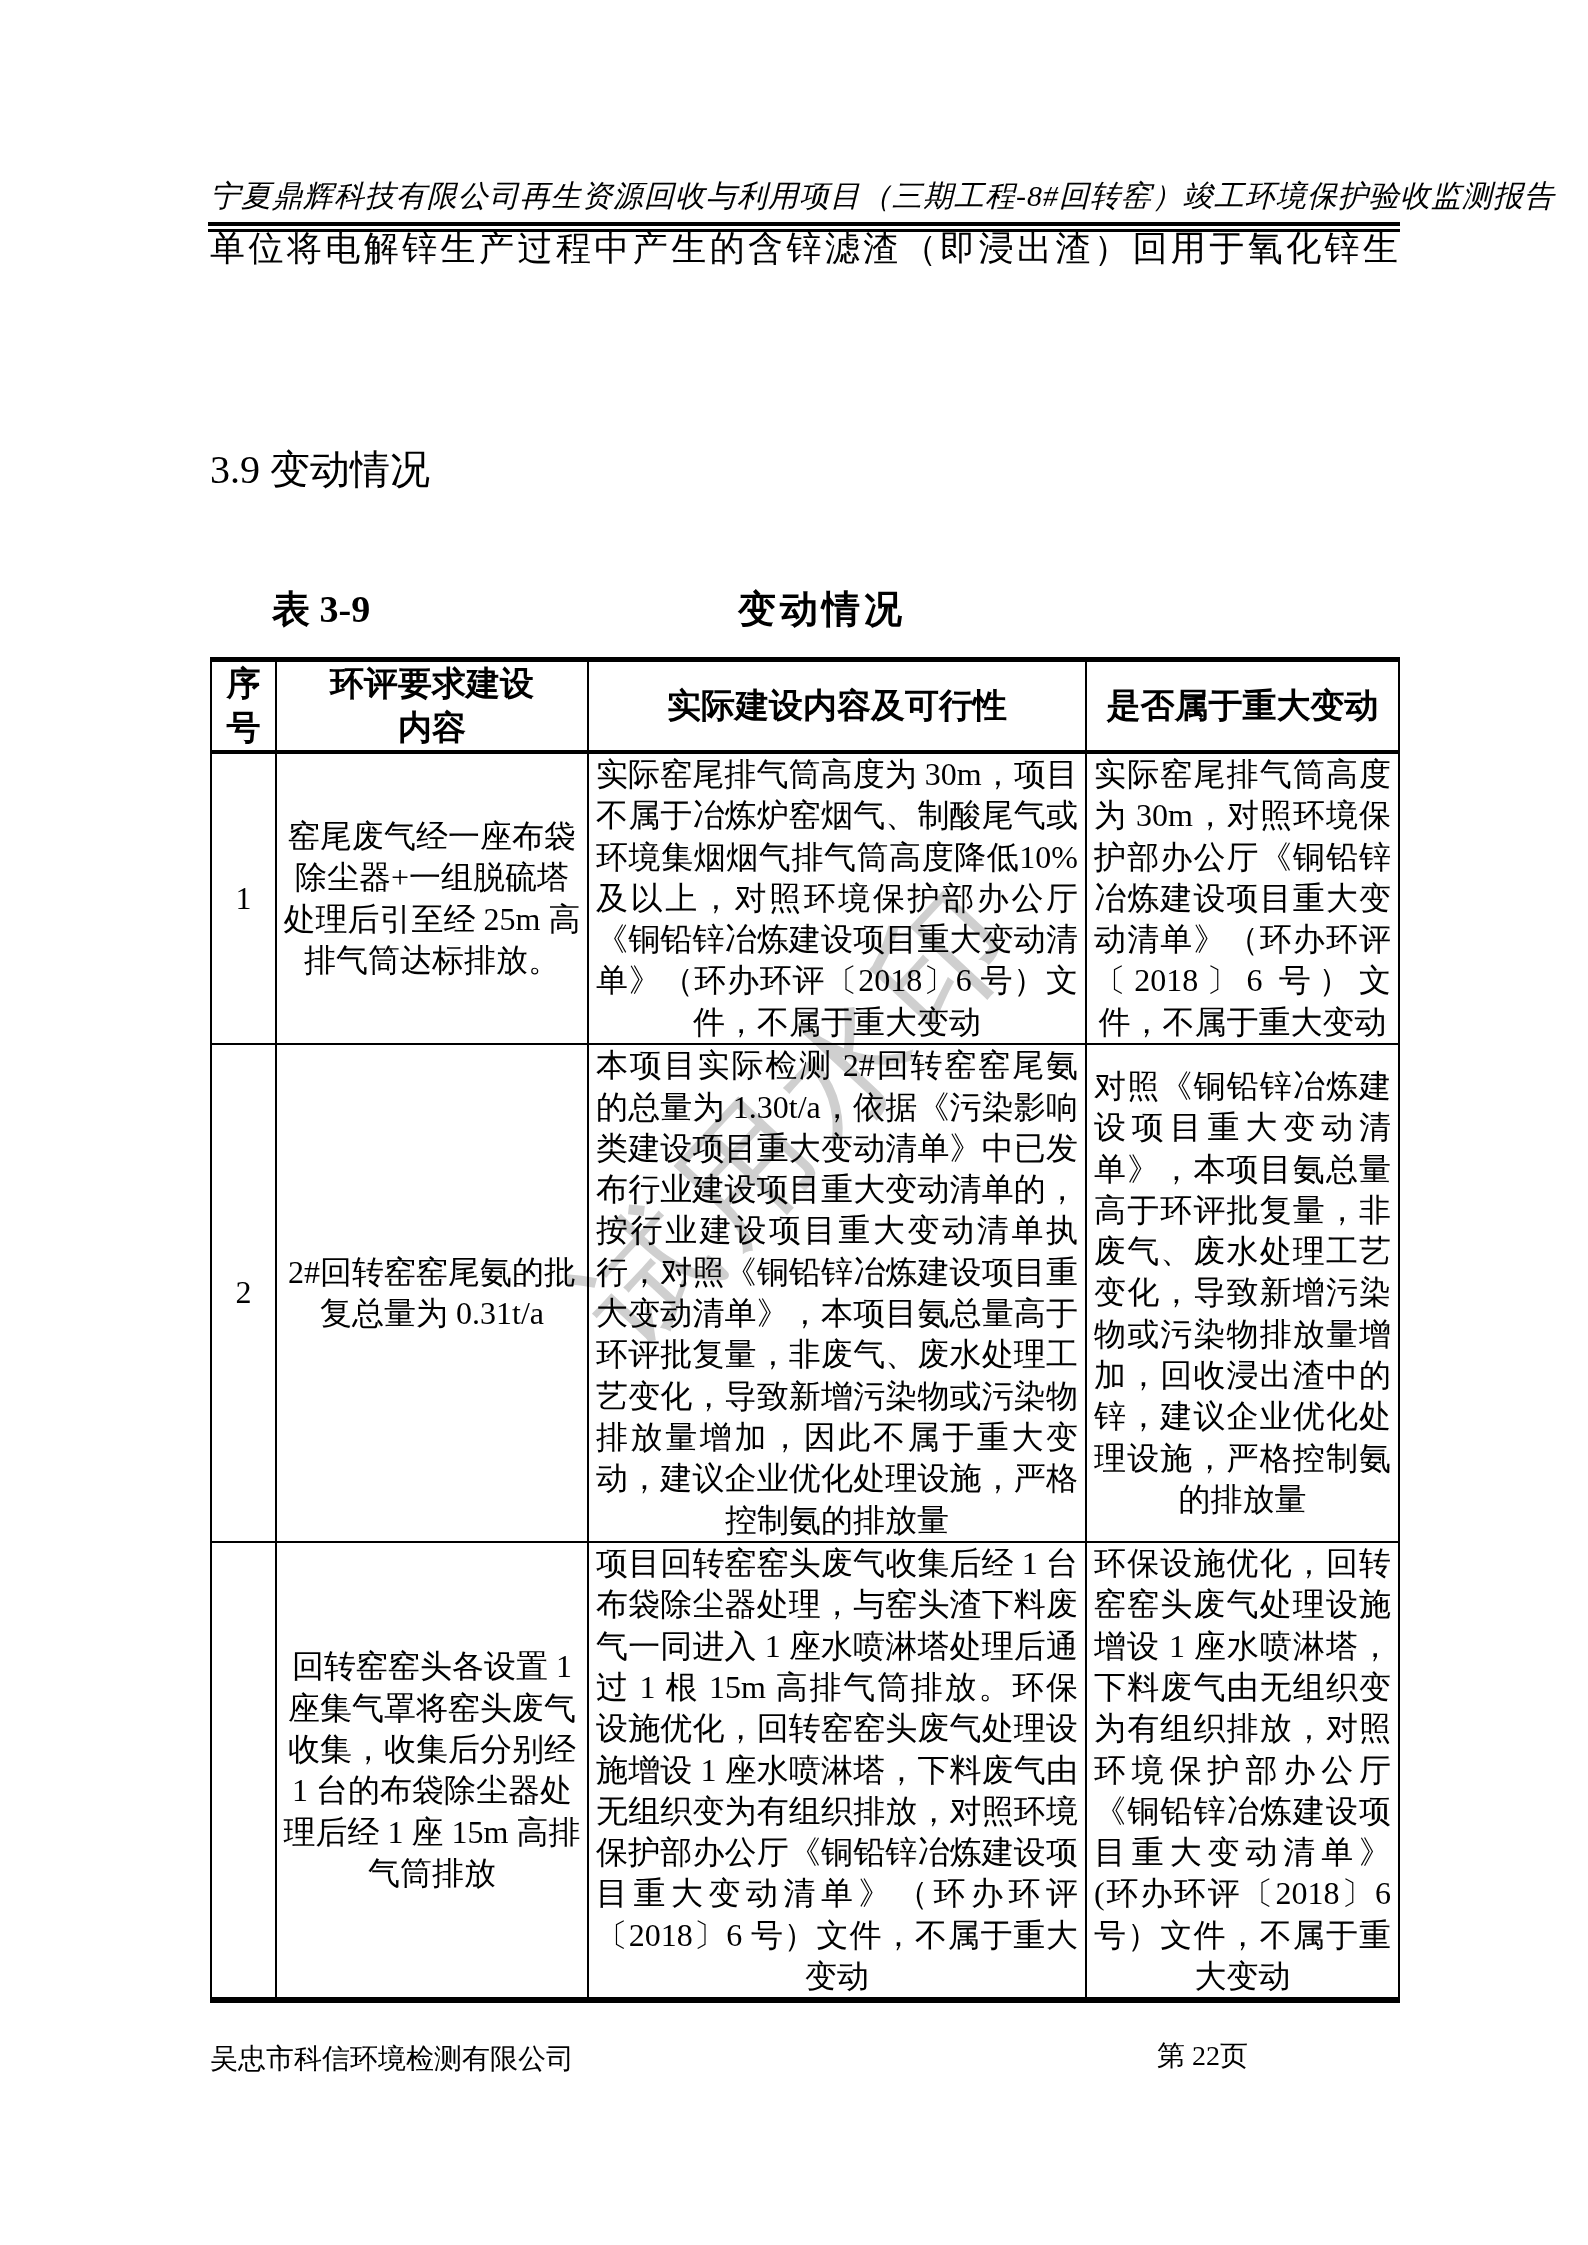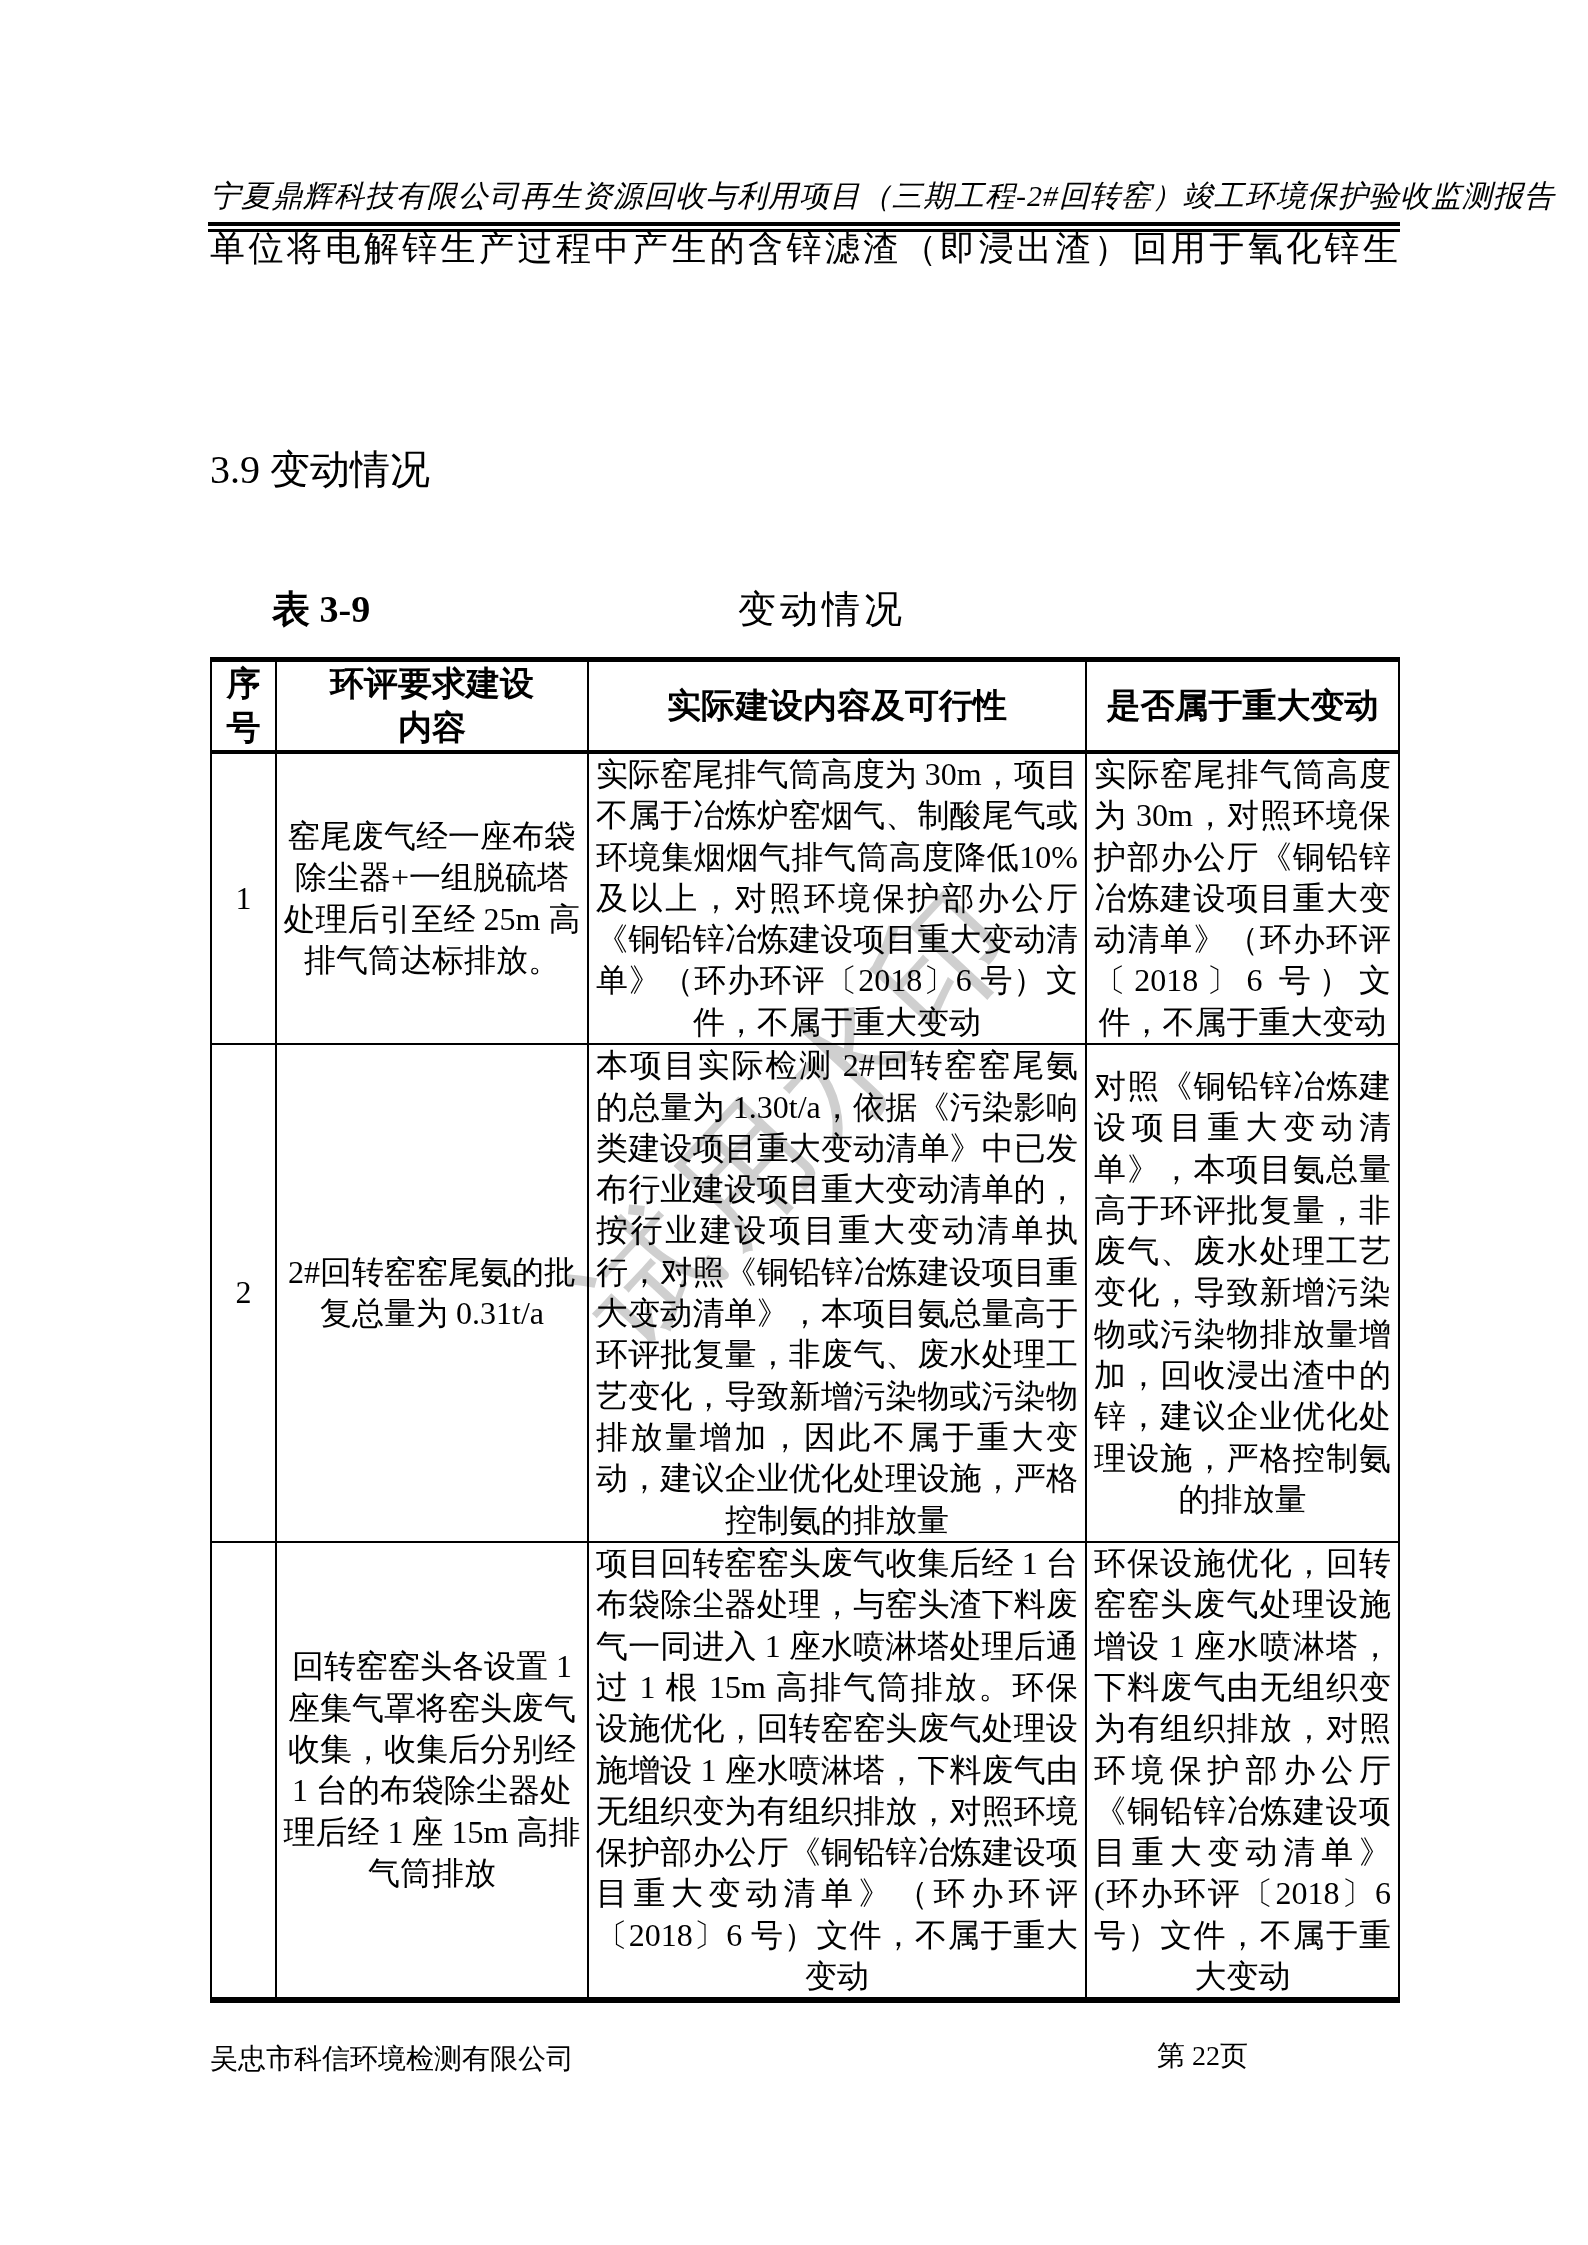--- a/index.html
+++ b/index.html
@@ -53,21 +53,21 @@
     z-index: 2;
   }
 
   .table-caption-label {
     top: 584px; left: 272px;
     font-size: 38px; font-weight: bold;
     z-index: 2;
   }
   .table-caption-title {
     top: 584px; left: 738px;
-    font-size: 38px; font-weight: normal;
+    font-size: 38px; font-weight: bold;
     letter-spacing: 4px;
     z-index: 2;
     text-align: center;
   }
 
   
   .watermark {
     top: 1115px; left: 800px;
     transform: translate(-50%, -50%) rotate(-47deg);
     font-size: 130px;
@@ -125,21 +125,21 @@
   }
   .footer-page {
     top: 2037px; left: 1157px;
     font-size: 28px;
     z-index: 2;
   }
 </style>
 </head>
 <body>
 
-<div class="abs page-header">宁夏鼎辉科技有限公司再生资源回收与利用项目（三期工程-2#回转窑）竣工环境保护验收监测报告</div>
+<div class="abs page-header">宁夏鼎辉科技有限公司再生资源回收与利用项目（三期工程-8#回转窑）竣工环境保护验收监测报告</div>
 <div class="abs header-rule"></div>
 
 <div class="abs watermark">试用水印</div>
 
 <div class="abs body-paragraph">
   <div class="para-line">单位将电解锌生产过程中产生的含锌滤渣（即浸出渣）回用于氧化锌生</div>
 </div>
 
 <div class="abs section-heading">3.9 变动情况</div>
 

